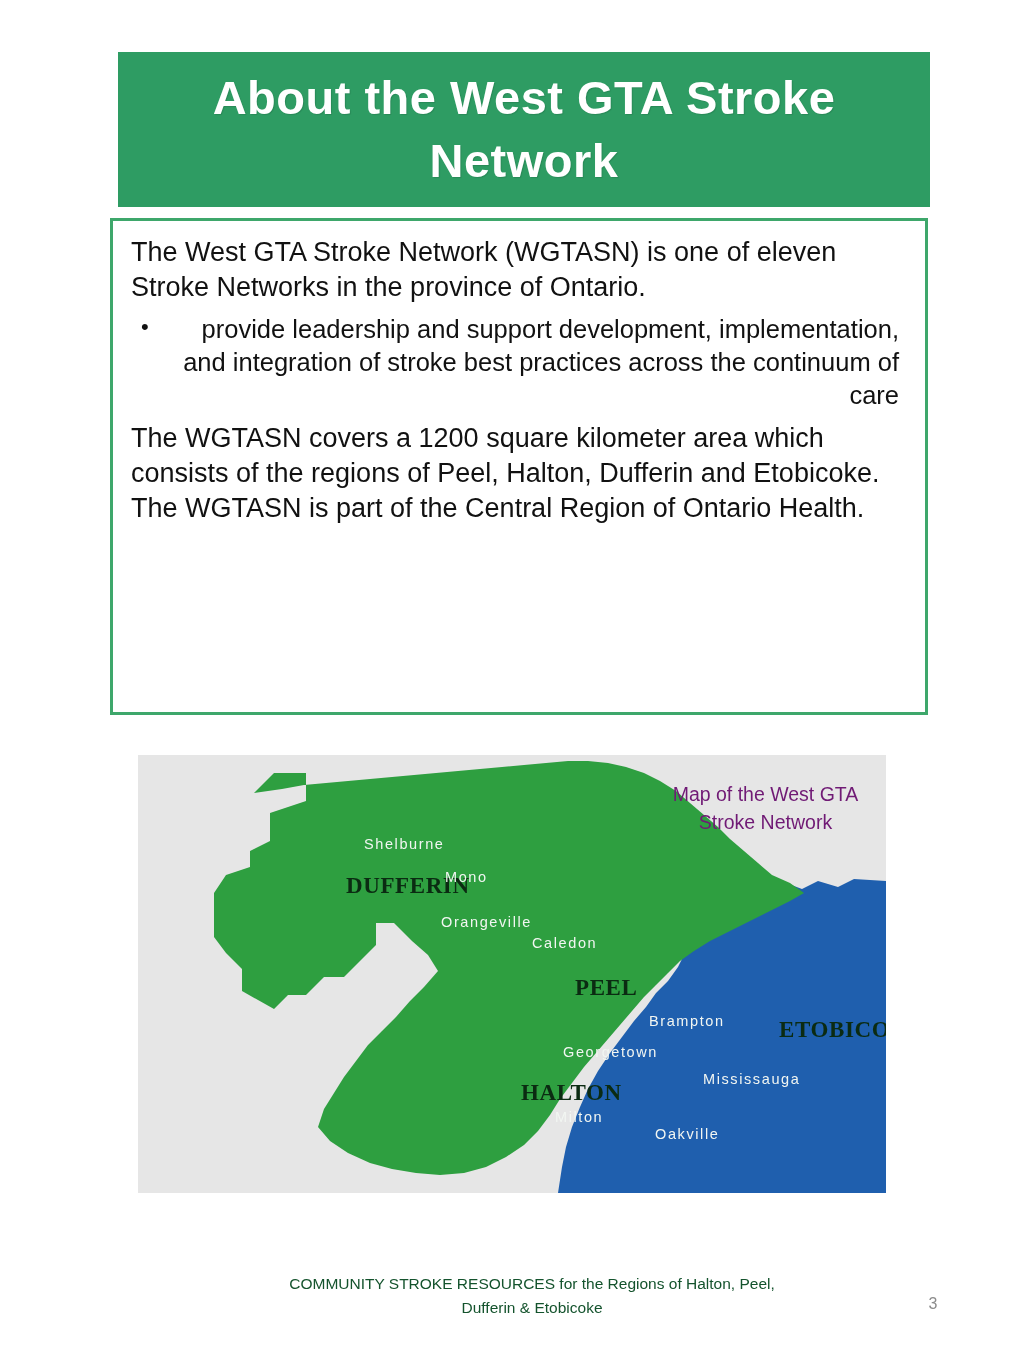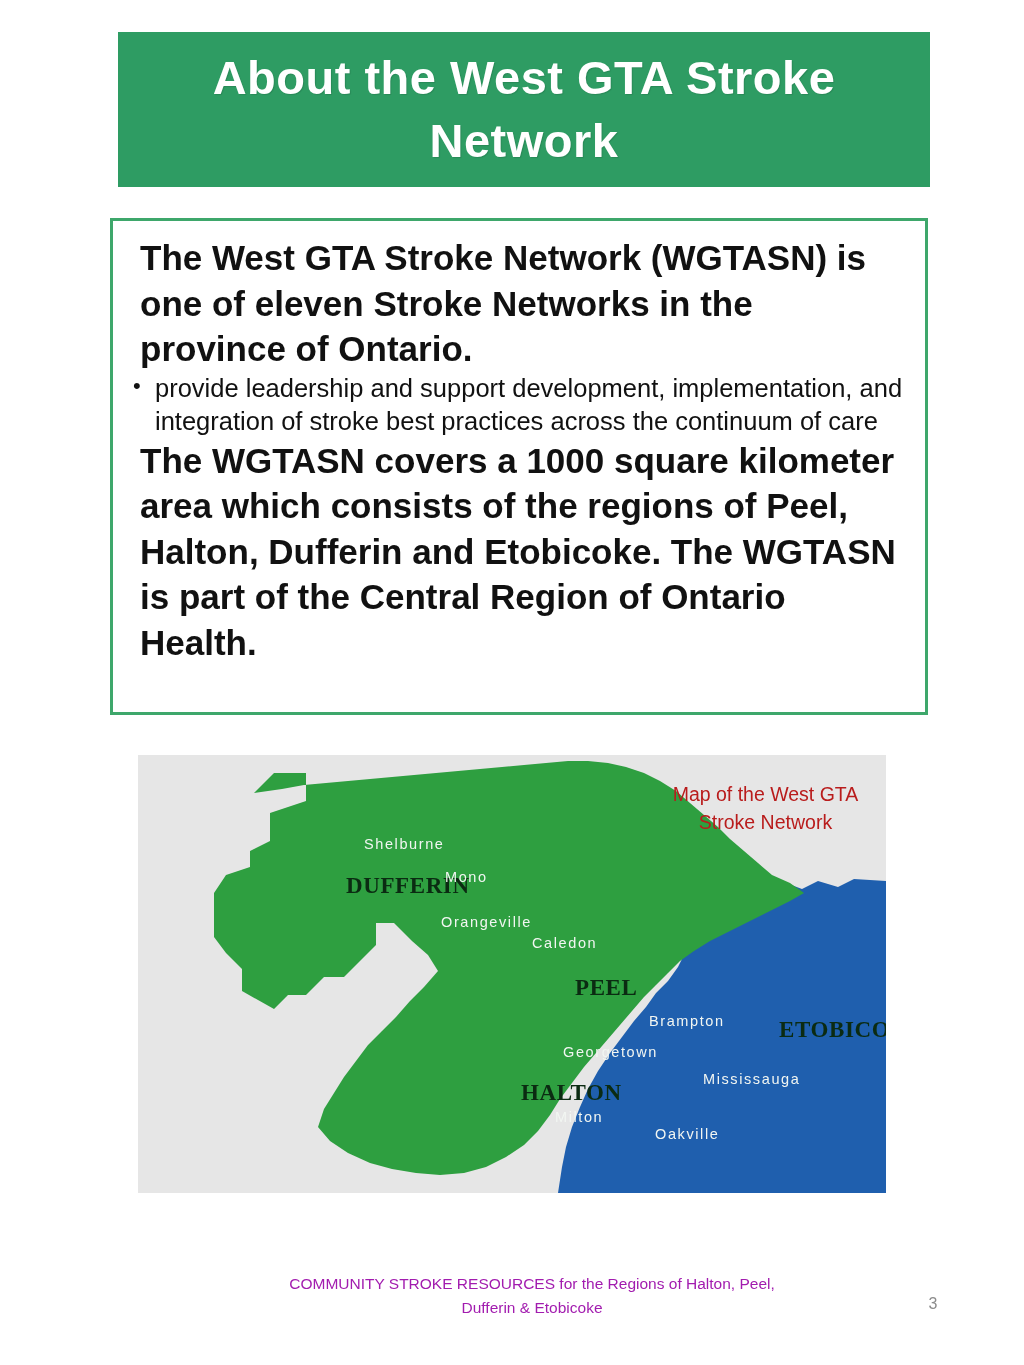--- a/index.html
+++ b/index.html
@@ -12,21 +12,21 @@
     height: 1365px;
     position: relative;
     font-family: "Liberation Sans", sans-serif;
     overflow: hidden;
   }
 
   
   #title-banner {
     position: absolute;
     left: 118px;
-    top: 32px;
+    top: 52px;
     width: 812px;
     height: 155px;
     background: #2E9C63;
     display: flex;
     align-items: center;
     justify-content: center;
     box-sizing: border-box;
     padding: 0 30px;
   }
   #title-banner .title-text {
@@ -45,40 +45,40 @@
     left: 110px;
     top: 218px;
     width: 818px;
     height: 497px;
     border: 3px solid #3EA76B;
     background: #ffffff;
     box-sizing: border-box;
     padding: 14px 18px 10px 14px;
   }
   .para {
-    font-size: 35px;
+    font-size: 27px;
     line-height: 1.30;
     color: #111111;
-    margin: 0 0 0 13px;
-    font-weight: bold;
+    margin: 0 0 0 4px;
   }
   .para + .para { margin-top: 26px; }
 
   ul.bullets {
     margin: 0;
     padding: 0;
     list-style: none;
   }
   ul.bullets li {
     font-size: 25.5px;
     line-height: 1.30;
     color: #111111;
     position: relative;
     padding-left: 28px;
-    margin: 0;
+    margin: 8px;
+    text-align: right;
   }
   ul.bullets li::before {
     content: "\2022";
     position: absolute;
     left: 6px;
     top: 0;
     font-size: 22px;
   }
 
   
@@ -94,40 +94,40 @@
   #map-svg { display: block; width: 748px; height: 438px; }
 
   .map-caption {
     position: absolute;
     left: 520px;
     top: 25px;
     width: 215px;
     text-align: center;
     font-size: 19.5px;
     line-height: 1.45;
-    color: #b91c1c;
+    color: #701a75;
   }
 
   
   #footer {
     position: absolute;
     left: 0;
     top: 1272px;
     width: 1024px;
     height: 70px;
   }
   #footer-text {
     position: absolute;
     left: 262px;
     top: 0;
     width: 540px;
     text-align: center;
     font-size: 15.5px;
     line-height: 1.55;
-    color: #a21caf;
+    color: #14532d;
   }
   #page-number {
     position: absolute;
     left: 918px;
     top: 23px;
     width: 30px;
     text-align: center;
     font-size: 16px;
     color: #8C8C8C;
   }
@@ -141,21 +141,21 @@
 
 <div id="content-box">
 
   <p class="para">The West GTA Stroke Network (WGTASN) is one of eleven Stroke Networks in the province of Ontario.</p>
 
 
   <ul class="bullets">
     <li>provide leadership and support development, implementation, and integration of stroke best practices across the continuum of care</li>
   </ul>
 
-  <p class="para">The WGTASN covers a 1000 square kilometer area which consists of the regions of Peel, Halton, Dufferin and Etobicoke. The WGTASN is part of the Central Region of Ontario Health.</p>
+  <p class="para">The WGTASN covers a 1200 square kilometer area which consists of the regions of Peel, Halton, Dufferin and Etobicoke. The WGTASN is part of the Central Region of Ontario Health.</p>
 </div>
 
 <div id="map-figure">
   <svg id="map-svg" viewBox="0 0 748 438" xmlns="http://www.w3.org/2000/svg">
     <rect x="0" y="0" width="748" height="438" fill="#E6E6E6"></rect>
 
     <path fill="#1F5FAE" d="
       M 748 126 L 716 124 L 700 132 L 680 126 L 664 134 L 648 128
       L 628 140 L 606 144 L 586 156 L 566 168 L 556 182 L 548 196
       L 540 212 L 530 226 L 518 238 L 508 252 L 496 266 L 484 282

